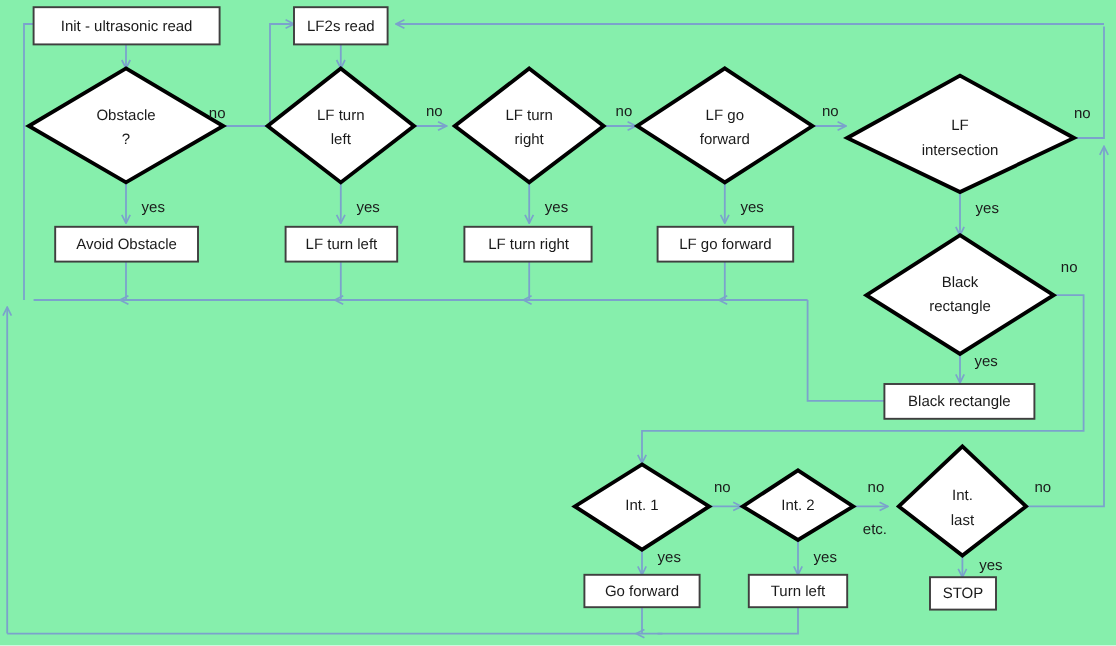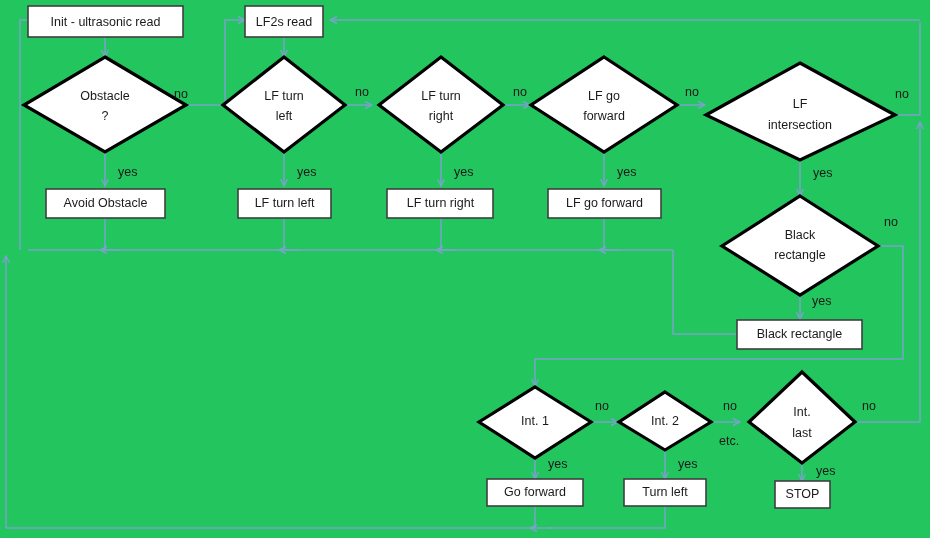--- a/index.html
+++ b/index.html
@@ -7,21 +7,21 @@
     padding: 0;
     background: #ffffff;
   }
   body {
     font-family: "Liberation Sans", sans-serif;
   }
   #canvas-wrap {
     position: relative;
     width: 930px;
     height: 538px;
-    background: #22c55e;
+    background: #86efac;
     overflow: hidden;
   }
   svg#flow {
     display: block;
     width: 930px;
     height: 538px;
   }
   .proc-rect {
     fill: #ffffff;
     stroke: #3f3f3f;

